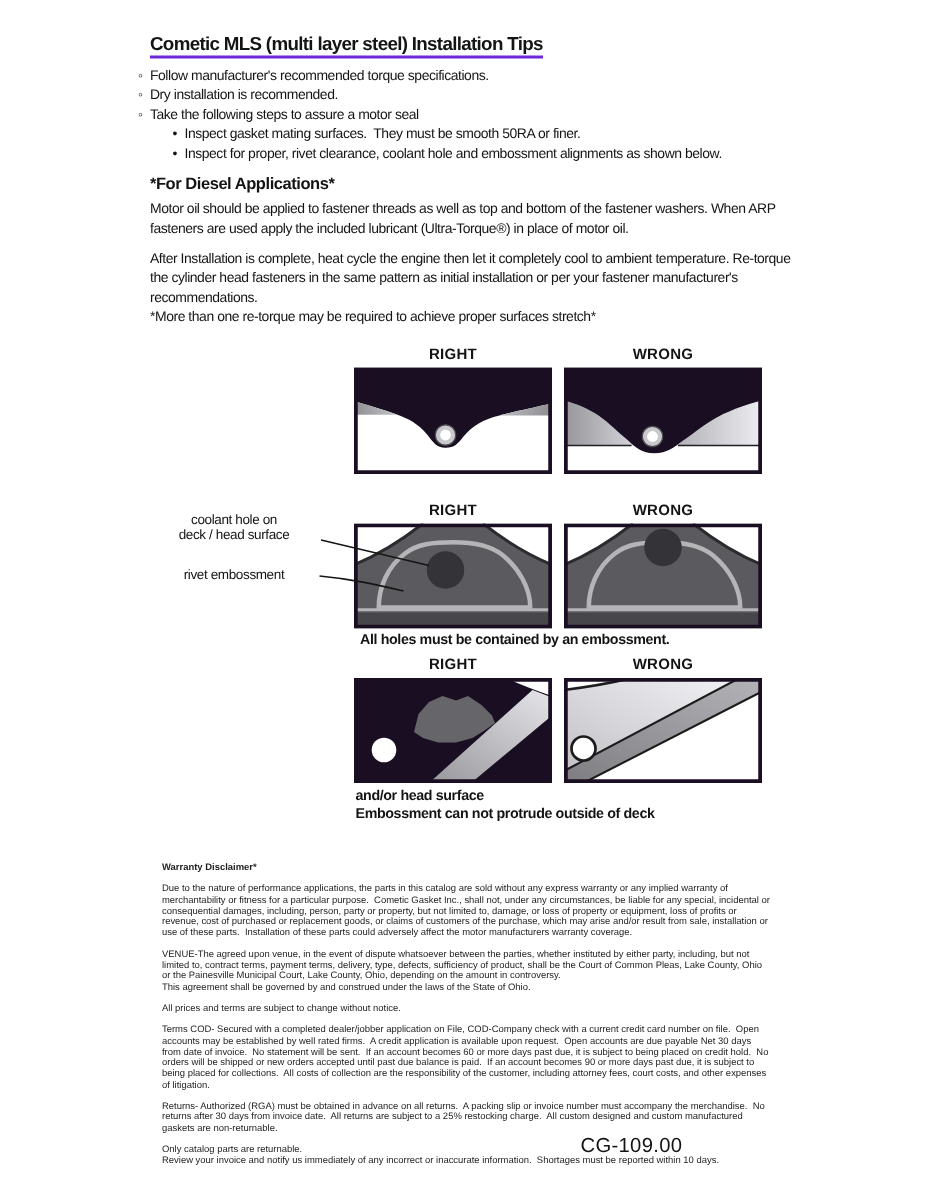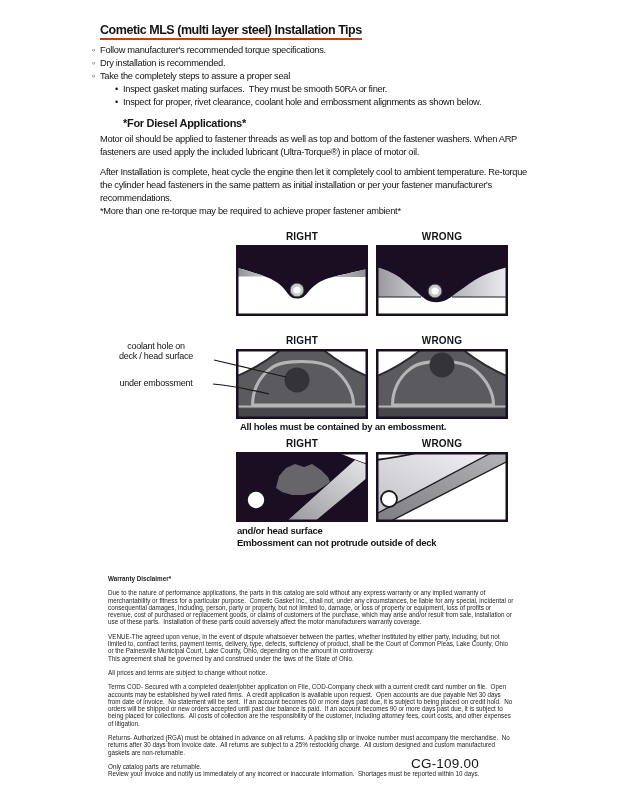--- a/index.html
+++ b/index.html
@@ -5,41 +5,41 @@
   html,body{margin:0;padding:0;background:#fff;}
   .page{
     position:relative;width:618px;height:800px;background:#ffffff;
     font-family:"Liberation Sans",sans-serif;color:#141414;overflow:hidden;
   }
   .abs{position:absolute;}
   .pre{white-space:pre-wrap;}
 
   .title{
     font-size:12.5px;font-weight:bold;letter-spacing:-0.45px;
-    border-bottom:2px solid #c2410c;padding-bottom:1px;display:inline-block;
+    border-bottom:2px solid #6d28d9;padding-bottom:1px;display:inline-block;
   }
   .bullets{font-size:9.3px;letter-spacing:-0.3px;line-height:13px;}
   .b{display:flex;}
   .b .m1{width:8px;flex:0 0 8px;}
   .b.sub{margin-left:23px;}
   .b .m2{width:8px;flex:0 0 8px;}
 
   .h2{font-size:11px;font-weight:bold;letter-spacing:-0.3px;}
   .para{font-size:9.3px;letter-spacing:-0.3px;line-height:13.2px;width:432px;}
 
   .dlabel{font-size:10px;font-weight:bold;text-align:center;width:132px;letter-spacing:0.2px;}
   .caption{font-size:9.5px;font-weight:bold;letter-spacing:-0.25px;line-height:12px;}
   .sidelabel{font-size:9px;letter-spacing:-0.25px;line-height:10px;text-align:center;}
 
   .fine{width:406px;font-size:6.3px;line-height:7.3px;letter-spacing:0;color:#1d1d1d;}
   .fine p{margin:0 0 0 0;}
   .fine p.gap{margin-top:7px;}
   .fine .fh{font-weight:bold;}
 
-  .footer-code{font-size:13.5px;letter-spacing:0.2px;margin-left:24px;}
+  .footer-code{font-size:13.5px;letter-spacing:0.2px;}
 
   svg{display:block;}
 </style>
 </head>
 <body>
 
 <div class="page">
 
   <div class="abs" style="left:100px;top:20px;">
     <span class="title">Cometic MLS (multi layer steel) Installation Tips</span>
@@ -49,36 +49,36 @@
     <div class="b">
         <span class="m1">◦</span>
         <span class="pre">Follow manufacturer's recommended torque specifications.</span>
       </div>
     <div class="b">
         <span class="m1">◦</span>
         <span class="pre">Dry installation is recommended.</span>
       </div>
     <div class="b">
         <span class="m1">◦</span>
-        <span class="pre">Take the completely steps to assure a proper seal</span>
+        <span class="pre">Take the following steps to assure a motor seal</span>
       </div>
     <div class="b sub">
         <span class="m2">•</span>
         <span class="pre">Inspect gasket mating surfaces.  They must be smooth 50RA or finer.</span>
       </div>
     <div class="b sub">
         <span class="m2">•</span>
         <span class="pre">Inspect for proper, rivet clearance, coolant hole and embossment alignments as shown below.</span>
       </div>
   </div>
 
-  <div class="abs h2" style="left:100px;top:117px;margin-left:23px;">*For Diesel Applications*</div>
+  <div class="abs h2" style="left:100px;top:117px;">*For Diesel Applications*</div>
   <div class="abs para" style="left:100px;top:166px;">After Installation is complete, heat cycle the engine then let it completely cool to ambient temperature. Re-torque the cylinder head fasteners in the same pattern as initial installation or per your fastener manufacturer's recommendations.</div>
   <div class="abs para" style="left:100px;top:133px;">Motor oil should be applied to fastener threads as well as top and bottom of the fastener washers. When ARP fasteners are used apply the included lubricant (Ultra-Torque®) in place of motor oil.</div>
-  <div class="abs para" style="left:100px;top:205px;">*More than one re-torque may be required to achieve proper fastener ambient*</div>
+  <div class="abs para" style="left:100px;top:205px;">*More than one re-torque may be required to achieve proper surfaces stretch*</div>
 
   <div class="abs" style="left:0;top:231px;width:618px;height:104px;">
     <div class="abs dlabel" style="left:236px;top:0;">RIGHT</div>
     <div class="abs dlabel" style="left:376px;top:0;">WRONG</div>
 
     <svg class="abs" style="left:236px;top:14px;" width="132" height="71" viewBox="0 0 132 71">
       <defs>
         <linearGradient id="g1a" x1="0" y1="0" x2="1" y2="0">
           <stop offset="0" stop-color="#8e8e92"></stop>
             <stop offset="1" stop-color="#c6c6ca"></stop>
@@ -121,21 +121,21 @@
   </div>
 
   <div class="abs" style="left:0;top:335px;width:618px;height:104px;">
     <div class="abs dlabel" style="left:236px;top:0;">RIGHT</div>
     <div class="abs dlabel" style="left:376px;top:0;">WRONG</div>
 
     <div class="abs sidelabel" style="left:100px;top:6px;width:112px;">
       <div>coolant hole on</div>
       <div>deck / head surface</div>
     </div>
-    <div class="abs sidelabel" style="left:100px;top:43px;width:112px;">under embossment</div>
+    <div class="abs sidelabel" style="left:100px;top:43px;width:112px;">rivet embossment</div>
 
     <svg class="abs" style="left:236px;top:14px;" width="132" height="70" viewBox="0 0 132 70">
       <rect x="0" y="0" width="132" height="70" fill="#5b5b5f"></rect>
       <path d="M0,0 L46,0 C32,11 16,21 0,27.5 Z" fill="#ffffff"></path>
       <path d="M46,0 C32,11 16,21 0,27.5" fill="none" stroke="#2b2b2f" stroke-width="2"></path>
       <path d="M132,0 L86,0 C100,11 116,21 132,27.5 Z" fill="#ffffff"></path>
       <path d="M86,0 C100,11 116,21 132,27.5" fill="none" stroke="#2b2b2f" stroke-width="2"></path>
       <path d="M16.5,56 C16.5,43 22,29 34,20 C42,13.5 53,12.5 66,12.5 C79,12.5 91,14.5 99,21 C110,30 117.5,43 117.5,56 Z" fill="none" stroke="#b5b5b7" stroke-width="3" stroke-linejoin="round"></path>
       <circle cx="61" cy="31" r="12.5" fill="#333338"></circle>
       <path d="M2,57.5 H130" stroke="#b5b5b7" stroke-width="2" fill="none"></path>

